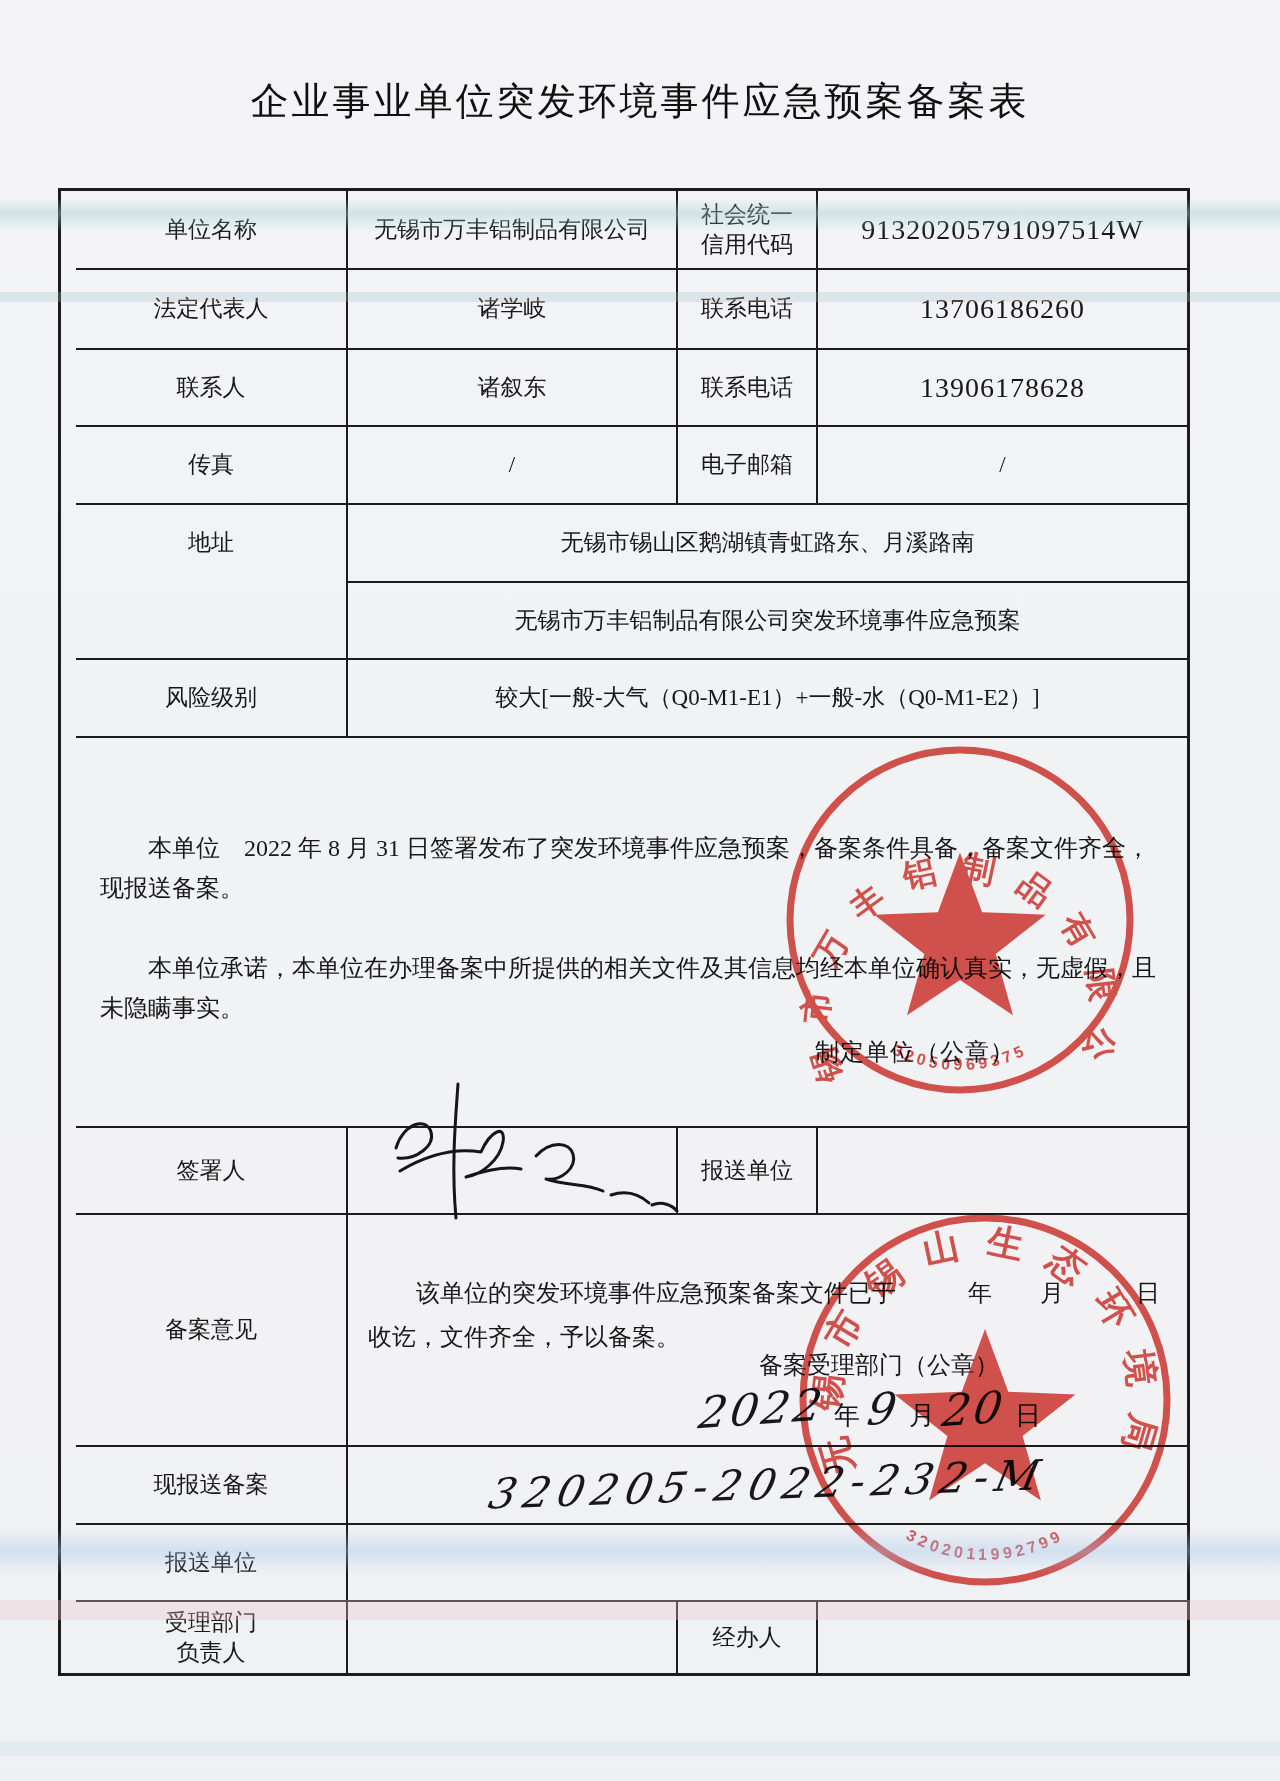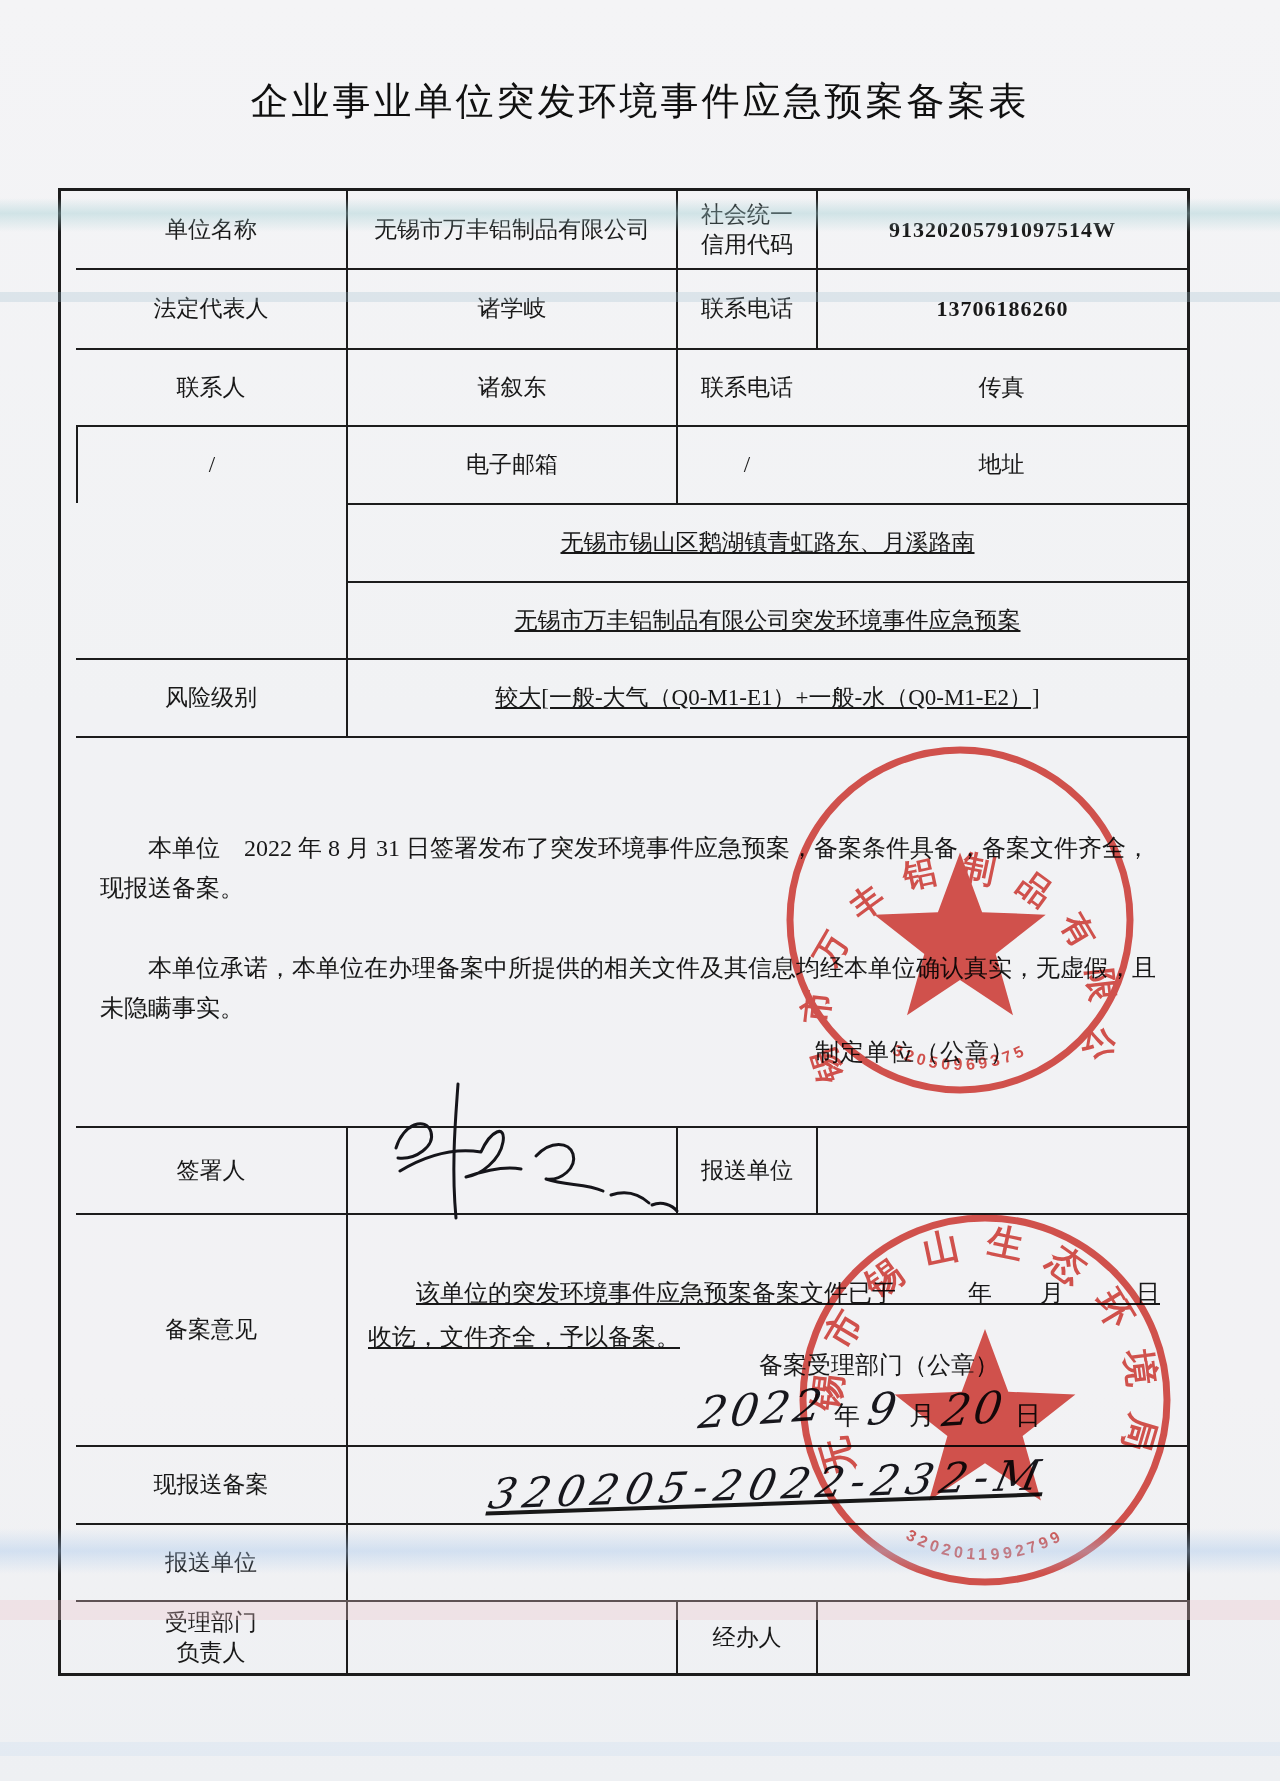--- a/index.html
+++ b/index.html
@@ -37,23 +37,23 @@
   }
   .cell{
     box-sizing:border-box;
     display:flex;align-items:center;justify-content:center;
     font-size:23px;line-height:30px;text-align:center;
     padding:4px 8px;
     white-space:pre-line;
   }
   .bl{border-left:2px solid var(--ln);}
   .bt{border-top:2px solid var(--ln);}
-  .span-val{grid-column:2/5;text-decoration:underline;}
+  .span-val{grid-column:2/5;}
   .span-all{grid-column:1/5;}
-  .val-num{letter-spacing:1px;font-size:22px;font-weight:bold;}
+  .val-num{letter-spacing:1px;font-size:28px;}
   
   .decl{
     display:block;position:relative;text-align:left;
     padding:50px 24px 0 24px;font-size:24px;line-height:40px;
   }
   .decl p{margin:0;text-indent:2em;}
   .decl-caption{
     position:absolute;right:172px;top:294px;
     font-size:24px;letter-spacing:1px;
   }
@@ -107,20 +107,21 @@
     <div class="cell bl val-num">91320205791097514W</div>
 
     <div class="cell bt">法定代表人</div>
     <div class="cell bl bt">诸学岐</div>
     <div class="cell bl bt">联系电话</div>
     <div class="cell bl bt val-num">13706186260</div>
 
     <div class="cell bt">联系人</div>
     <div class="cell bl bt">诸叙东</div>
     <div class="cell bl bt">联系电话</div>
+    <div class="cell bl bt val-num">13906178628</div>
 
     <div class="cell bt">传真</div>
     <div class="cell bl bt">/</div>
     <div class="cell bl bt">电子邮箱</div>
     <div class="cell bl bt">/</div>
 
     <div class="cell bt">地址</div>
     <div class="cell bl bt span-val">无锡市锡山区鹅湖镇青虹路东、月溪路南</div>
 
     <div class="cell bl bt span-val">无锡市万丰铝制品有限公司突发环境事件应急预案</div>

